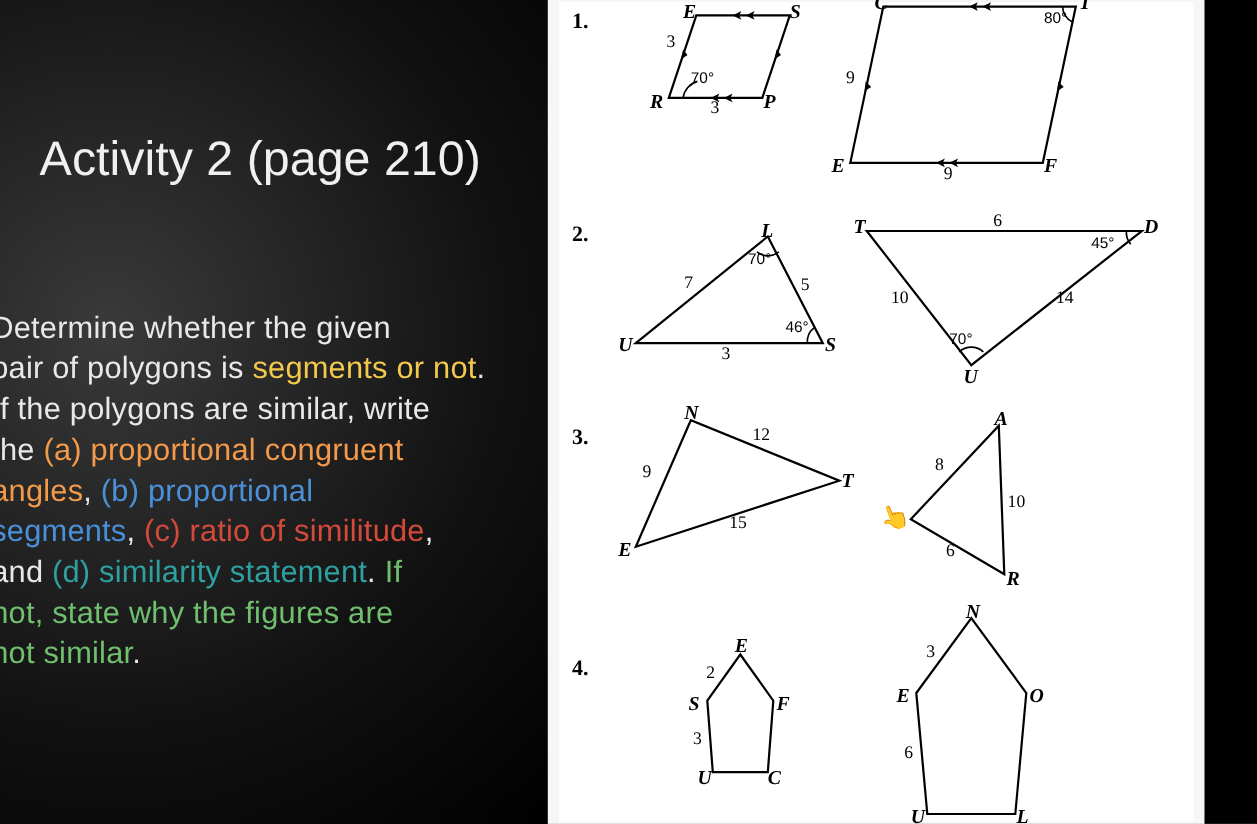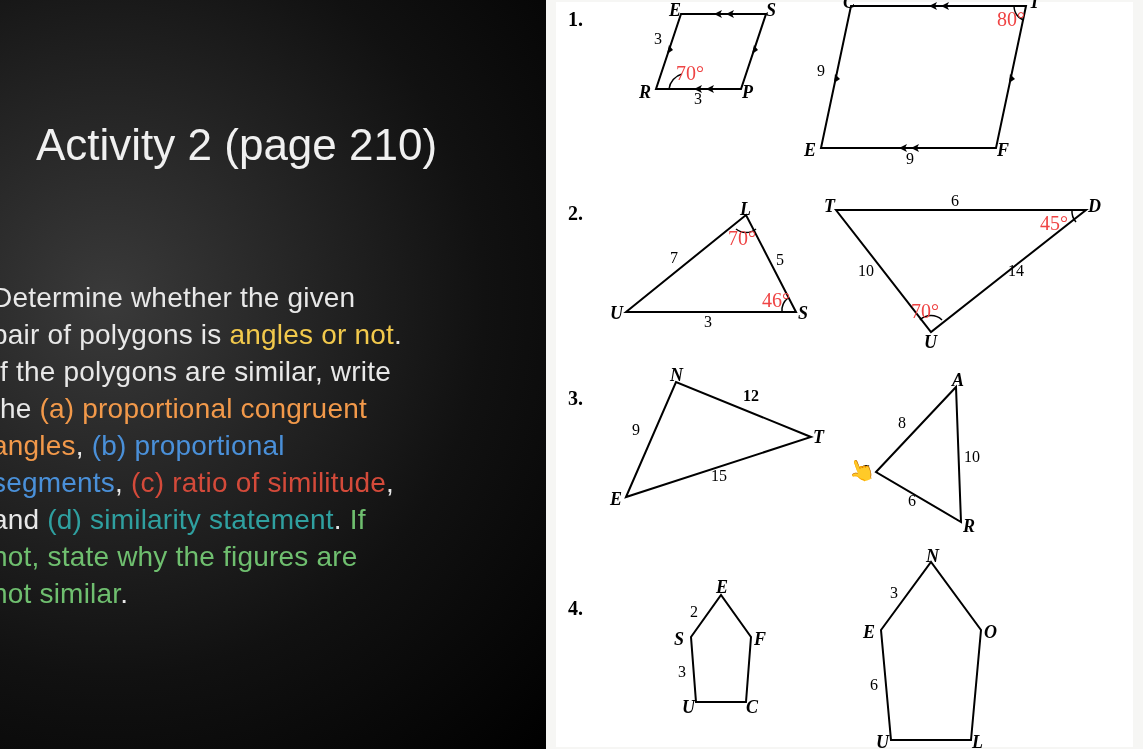--- a/index.html
+++ b/index.html
@@ -1,20 +1,20 @@
 <!DOCTYPE html>
 <html><head>
 <meta charset="utf-8">
 <style>
   * { box-sizing: border-box; margin: 0; padding: 0; }
   html, body { width: 1143px; height: 749px; overflow: hidden; font-family: "Segoe UI", Tahoma, sans-serif; }
   body { display: flex; background: #000; }
 
   .left-panel {
-    width: 546px; height: 749px;
+    width: 498px; height: 749px;
     background: radial-gradient(circle at 20% 40%, #3a3a3a 0%, #111 60%, #000 100%);
     color: #e8e8e8;
     position: relative;
   }
   .title {
     font-size: 44px; font-weight: 400; color: #f0f0f0;
     position: absolute; left: 36px; top: 120px;
   }
   .instructions {
     position: absolute; left: -8px; top: 280px;
@@ -37,37 +37,37 @@
     position: absolute; left: 10px; top: 2px; right: 10px; bottom: 2px;
     background: #fff;
   }
   .qnum {
     position: absolute; font-family: "Times New Roman", serif;
     font-weight: bold; font-size: 20px; color: #000;
   }
   .figure { position: absolute; }
   .vlabel { font-family: "Times New Roman", serif; font-style: italic; font-weight: bold; font-size: 18px; color: #000; position: absolute; }
   .dim    { font-family: "Times New Roman", serif; font-size: 16px; color: #000; position: absolute; }
-  .deg    { font-family: Liberation Serif, serif; font-size: 20px; color: #ef4444; position: absolute; }
+  .deg    { font-family: Liberation Sans, sans-serif; font-size: 14px; color: #000000; position: absolute; }
   svg { overflow: visible; }
 
   .cursor-emoji { position: absolute; font-size: 22px; transform: rotate(-20deg); }
 </style>
 </head>
 <body>
 
 <div class="left-panel">
   <div class="title">Activity 2 (page 210)</div>
 
   <div class="instructions">
     <div>
       <span class="c-white">Determine whether the given</span>
     </div>
     <div>
-      <span class="c-white">pair of polygons is </span><span class="c-yellow">angles or not</span><span class="c-white">.</span>
+      <span class="c-white">pair of polygons is </span><span class="c-yellow">segments or not</span><span class="c-white">.</span>
     </div>
     <div>
       <span class="c-white">If </span><span class="c-white">the polygons are similar, write</span>
     </div>
     <div>
       <span class="c-white">the </span><span class="c-orange">(a) proportional congruent</span>
     </div>
     <div>
       <span class="c-orange">angles</span><span class="c-white">, </span><span class="c-blue">(b) proportional</span>
     </div>
@@ -169,21 +169,21 @@
     <div class="qnum" style="left:12px; top:385px;">3.</div>
 
     <div class="figure" style="left:40px; top:365px; width:230px; height:150px;">
       <svg width="230" height="150">
         <polygon points="30,130 80,15 215,70" fill="none" stroke="#000" stroke-width="2"></polygon>
       </svg>
       <span class="vlabel" style="left:74px; top:-2px;">N</span>
       <span class="vlabel" style="left:217px; top:60px;">T</span>
       <span class="vlabel" style="left:14px; top:122px;">E</span>
       <span class="dim" style="left:36px; top:54px;">9</span>
-      <span class="dim" style="left:147px; top:20px;font-weight:bold;">12</span>
+      <span class="dim" style="left:136px; top:20px;">12</span>
       <span class="dim" style="left:115px; top:100px;">15</span>
     </div>
 
     <div class="figure" style="left:290px; top:370px; width:180px; height:160px;">
       <svg width="180" height="160">
         <polygon points="30,100 110,15 115,150" fill="none" stroke="#000" stroke-width="2"></polygon>
       </svg>
       <span class="vlabel" style="left:106px; top:-2px;">A</span>
       <span class="vlabel" style="left:14px; top:90px;">S</span>
       <span class="vlabel" style="left:117px; top:144px;">R</span>

